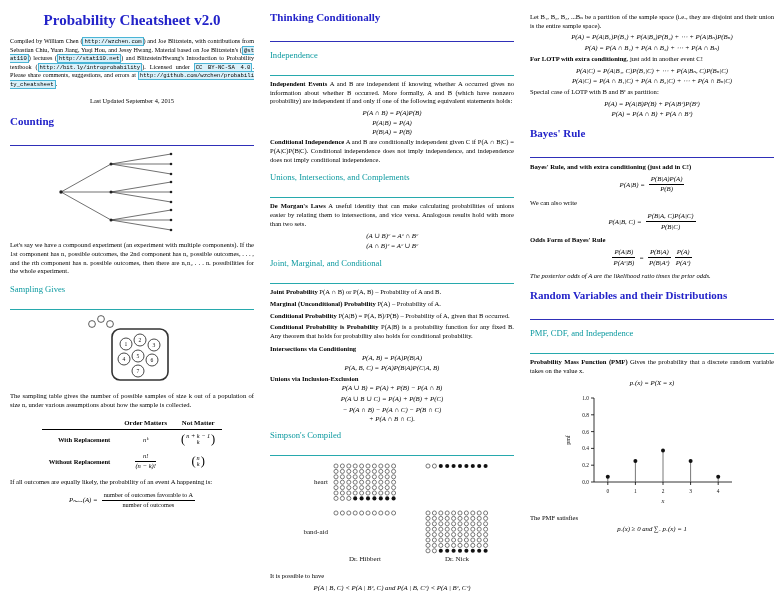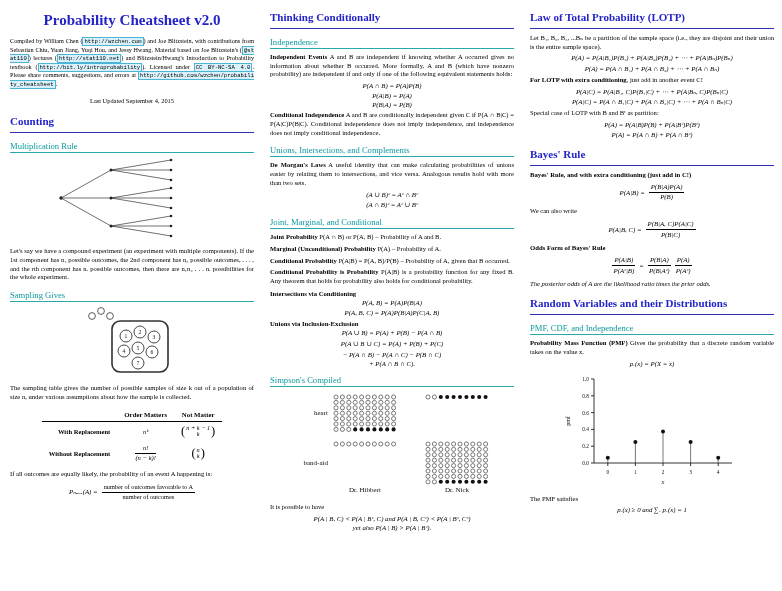--- a/index.html
+++ b/index.html
@@ -4,23 +4,23 @@
 <style>
   * { margin:0; padding:0; box-sizing:border-box; }
   html,body { width:782px; height:591px; }
   body { background:#fff; color:#000; font-family:"Liberation Serif","DejaVu Serif",serif; overflow:hidden; }
   .page { width:782px; height:464px; display:flex; gap:16px; padding:10px 10px 4px 10px; }
   .col { width:244px; flex:0 0 244px; }
   .title { font-size:15px; font-weight:bold; color:#2323c9; text-align:center; margin:2px 0 8px; }
   .attribution { font-size:6.2px; line-height:1.35; text-align:justify; }
   .linkbox { font-family:"Liberation Mono","DejaVu Sans Mono",monospace; font-size:5.6px; background:#d9f1fa; border:1px solid #4ab5d6; padding:0 1px; word-break:break-all; }
   .updated { font-size:6.4px; text-align:center; margin:9px 0 11px; }
-  .section { font-size:11px; font-weight:bold; color:#2323c9; border-bottom:1px solid #2f2fb8; padding-bottom:5px; margin:10px 0 5px; }
+  .section { font-size:11px; font-weight:bold; color:#2323c9; border-bottom:1px solid #2f2fb8; padding-bottom:18px; margin:10px 0 5px; }
   .col > .section:first-child { margin-top:1px; }
-  .subsection { font-size:8.6px; font-weight:normal; color:#0d9aa0; border-bottom:1px solid #27a9ad; padding-bottom:1px; margin:8px 0 4px; }
+  .subsection { font-size:8.6px; font-weight:normal; color:#0d9aa0; border-bottom:1px solid #27a9ad; padding-bottom:15px; margin:8px 0 4px; }
   .body { font-size:6.6px; line-height:1.32; text-align:justify; margin:3px 0; }
   .bold-h { font-size:6.7px; font-weight:bold; margin:4px 0 1px; }
   .formula { font-size:6.8px; font-style:italic; text-align:center; margin:2.6px 0; }
   .note { font-size:6.6px; font-style:italic; margin:3px 0; text-align:justify; }
   .center-fig { text-align:center; margin:4px 0; }
   .frac-row { display:flex; justify-content:center; align-items:center; gap:4px; font-size:6.8px; font-style:italic; margin:5px 0; }
   .frac { display:inline-flex; flex-direction:column; text-align:center; vertical-align:middle; line-height:1.25; }
   .frac .num { border-bottom:1px solid #000; padding:0 2px 0.5px; }
   .frac .den { padding-top:0.5px; }
   .frac.text-frac { font-style:normal; font-size:6.3px; }
@@ -41,21 +41,20 @@
 
   <div class="col">
     <h1 class="title">Probability Cheatsheet v2.0</h1>
 
     <p class="attribution"><span>Compiled by William Chen (</span><span class="linkbox">http://wzchen.com</span><span>) and Joe Blitzstein, with contributions from Sebastian Chiu, Yuan Jiang, Yuqi Hou, and Jessy Hwang. Material based on Joe Blitzstein's (</span><span class="linkbox">@stat110</span><span>) lectures (</span><span class="linkbox">http://stat110.net</span><span>) and Blitzstein/Hwang's Introduction to Probability textbook (</span><span class="linkbox">http://bit.ly/introprobability</span><span>). Licensed under </span><span class="linkbox">CC BY-NC-SA 4.0</span><span>. Please share comments, suggestions, and errors at </span><span class="linkbox">http://github.com/wzchen/probability_cheatsheet</span><span>.</span></p>
 
     <p class="updated">Last Updated September 4, 2015</p>
 
     <h2 class="section">Counting</h2>
 
-    <h3 class="subsection">Multiplication Rule</h3>
 
     <div class="center-fig">
       <svg width="158" height="82" viewBox="0 0 158 82">
         <g stroke="#333" stroke-width="0.7" fill="none">
           <path d="M8 41 L58 13 M8 41 L58 41 M8 41 L58 69"></path>
           <path d="M58 13 L118 3 M58 13 L118 13 M58 13 L118 23"></path>
           <path d="M58 41 L118 31 M58 41 L118 41 M58 41 L118 51"></path>
           <path d="M58 69 L118 59 M58 69 L118 69 M58 69 L118 79"></path>
         </g>
         <g fill="#222">
@@ -368,21 +367,20 @@
           <circle cx="203.2" cy="90.8" r="2.05" fill="#111"></circle>
           <circle cx="209.6" cy="90.8" r="2.05" fill="#111"></circle>
         </svg>
     </div>
     <p class="body">It is possible to have</p>
     <div class="formula">P(A | B, C) &lt; P(A | Bᶜ, C) and P(A | B, Cᶜ) &lt; P(A | Bᶜ, Cᶜ)</div>
     <div class="formula">yet also P(A | B) &gt; P(A | Bᶜ).</div>
   </div>
 
   <div class="col">
-    <h2 class="section">Law of Total Probability (LOTP)</h2>
     <p class="body">Let B₁, B₂, B₃, ...Bₙ be a partition of the sample space (i.e., they are disjoint and their union is the entire sample space).</p>
     <div class="formula">P(A) = P(A|B₁)P(B₁) + P(A|B₂)P(B₂) + ⋯ + P(A|Bₙ)P(Bₙ)</div>
     <div class="formula">P(A) = P(A ∩ B₁) + P(A ∩ B₂) + ⋯ + P(A ∩ Bₙ)</div>
     <p class="body"><b>For LOTP with extra conditioning</b><span>, just add in another event C!</span></p>
     <div class="formula">P(A|C) = P(A|B₁, C)P(B₁|C) + ⋯ + P(A|Bₙ, C)P(Bₙ|C)</div>
     <div class="formula">P(A|C) = P(A ∩ B₁|C) + P(A ∩ B₂|C) + ⋯ + P(A ∩ Bₙ|C)</div>
     <p class="body">Special case of LOTP with B and Bᶜ as partition:</p>
     <div class="formula">P(A) = P(A|B)P(B) + P(A|Bᶜ)P(Bᶜ)</div>
     <div class="formula">P(A) = P(A ∩ B) + P(A ∩ Bᶜ)</div>
 

